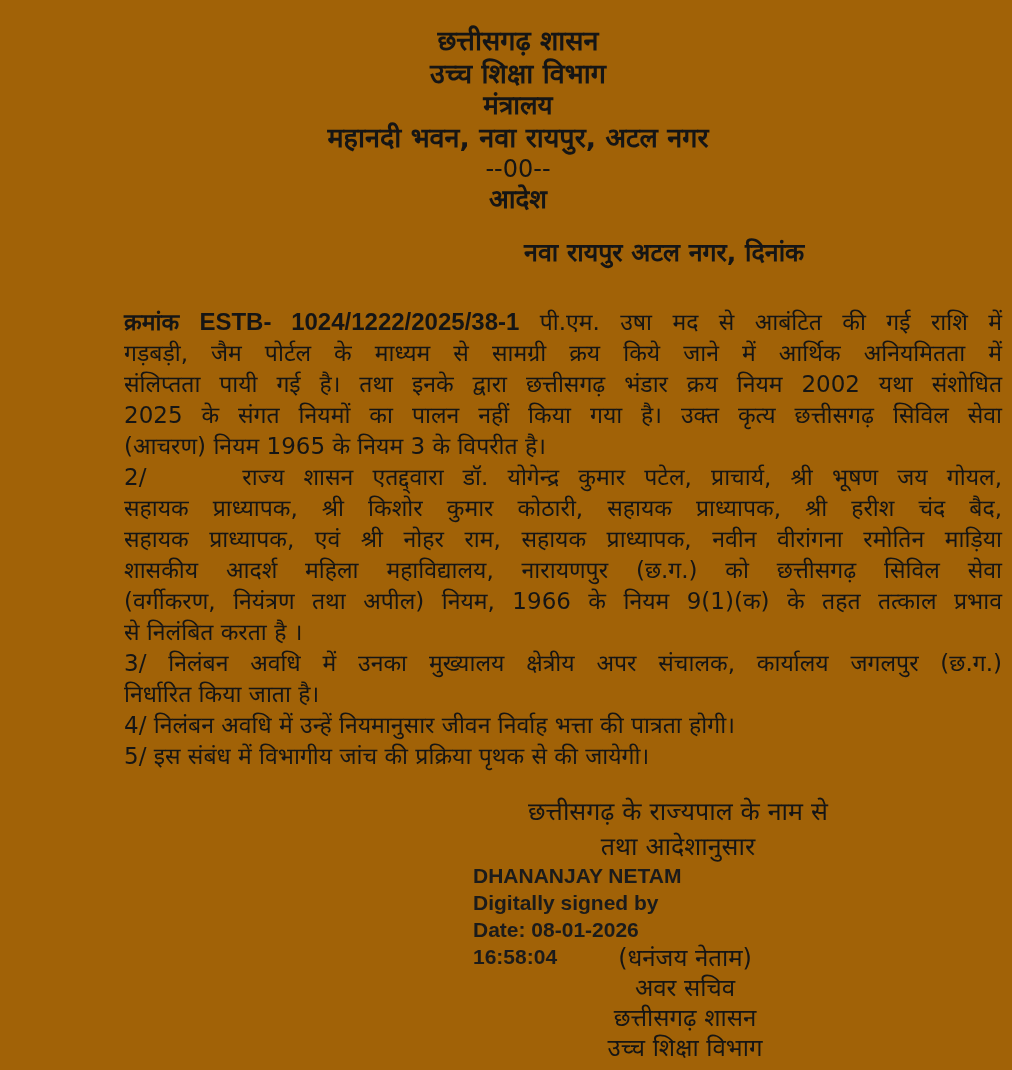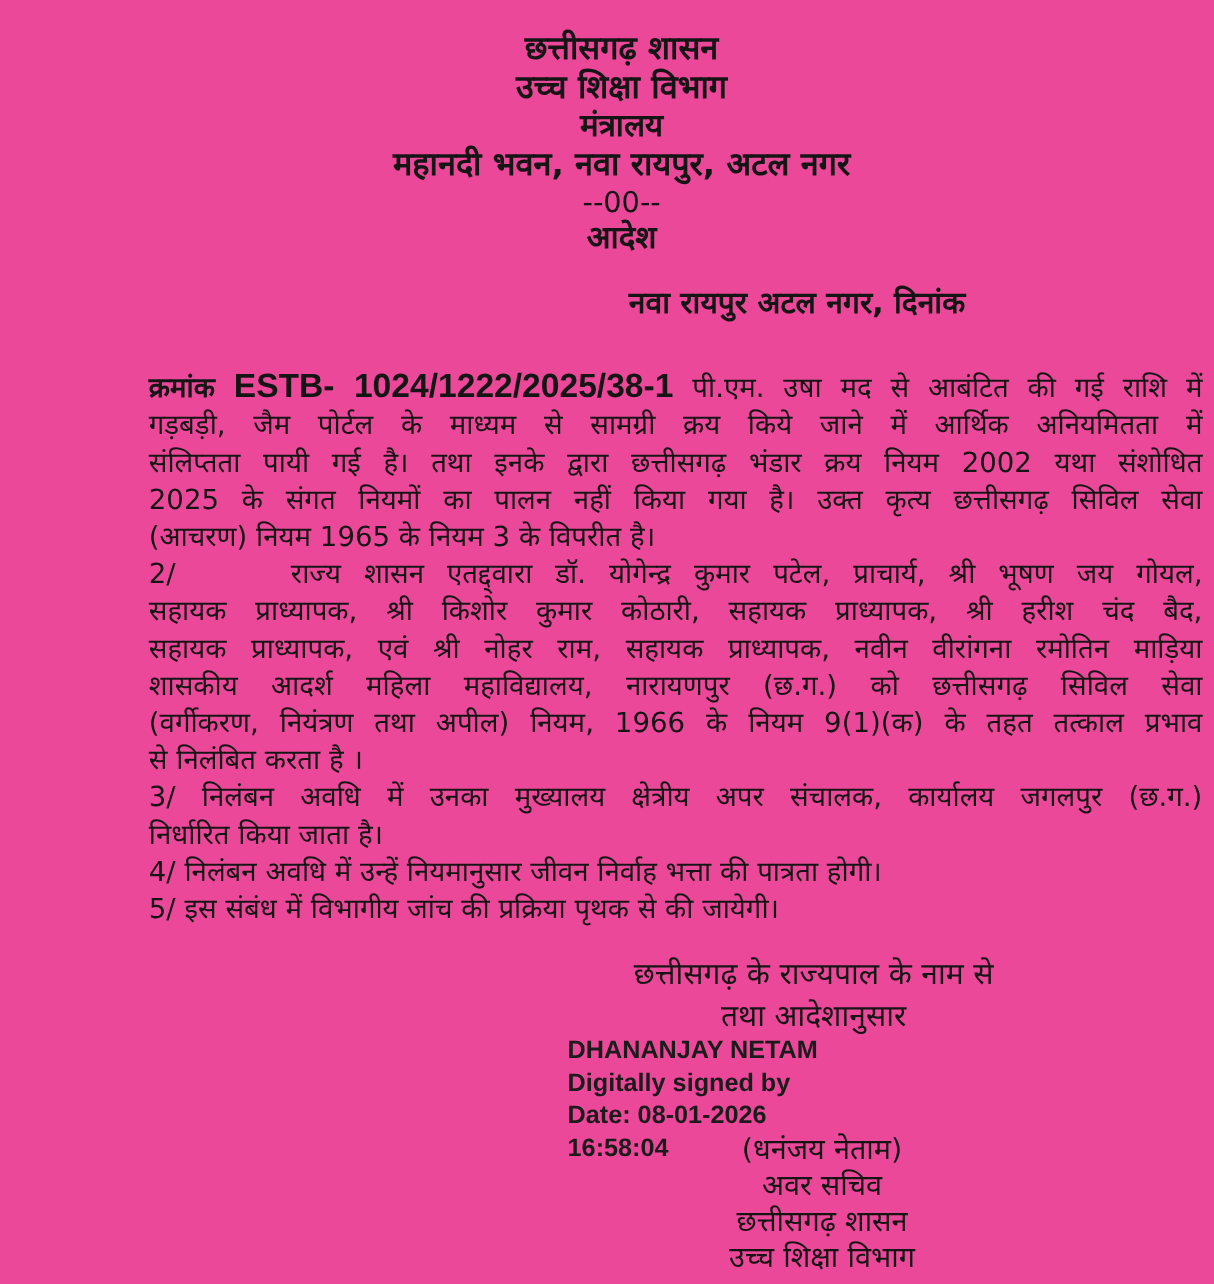--- a/index.html
+++ b/index.html
@@ -1,41 +1,41 @@
 <!DOCTYPE html>
 <html><head>
 <meta charset="utf-8">
 <style>
   html,body{margin:0;padding:0;background:#ffffff;}
   .page{
     position:relative;
     width:1012px;
     height:1070px;
-    background:#ec4899;
+    background:#a16207;
     font-family:"DejaVu Sans",sans-serif;
     color:#151515;
     overflow:hidden;
   }
   
   .header{position:absolute;left:18px;top:24px;width:1000px;text-align:center;font-weight:600;}
   .h-line1{font-size:27px;line-height:34px;}
   .h-line2{font-size:27px;line-height:32px;}
   .h-line3{font-size:26px;line-height:31px;}
   .h-line4{font-size:27px;line-height:33px;}
   .h-sep{font-size:24px;line-height:30px;font-weight:500;}
   .h-title{font-size:26px;line-height:31px;}
 
   .dateline{position:absolute;left:524px;top:234px;font-size:25px;font-weight:600;text-align:center;}
 
   
   .order{position:absolute;left:124px;top:306px;width:878px;font-size:23px;line-height:31px;}
   .line{min-height:31px;}
   .jl{text-align:justify;text-align-last:justify;}
   .ref-label{font-weight:700;margin-top:48px;}
-  .ref-num{font-family:"Liberation Sans",sans-serif;font-weight:700;font-size:28px;}
+  .ref-num{font-family:"Liberation Sans",sans-serif;font-weight:700;font-size:24px;}
 
   
   .authority{position:absolute;left:518px;top:794px;width:320px;text-align:center;font-size:25px;line-height:35px;font-weight:400;}
   .digital{position:absolute;left:473px;top:862px;font-family:"Liberation Sans",sans-serif;font-size:21px;line-height:27px;font-weight:600;color:#1b1b1b;}
   .signatory{position:absolute;left:545px;top:943px;width:280px;text-align:center;font-size:24px;line-height:30px;font-weight:500;}
 </style>
 </head>
 <body>
 
 <div class="page">

